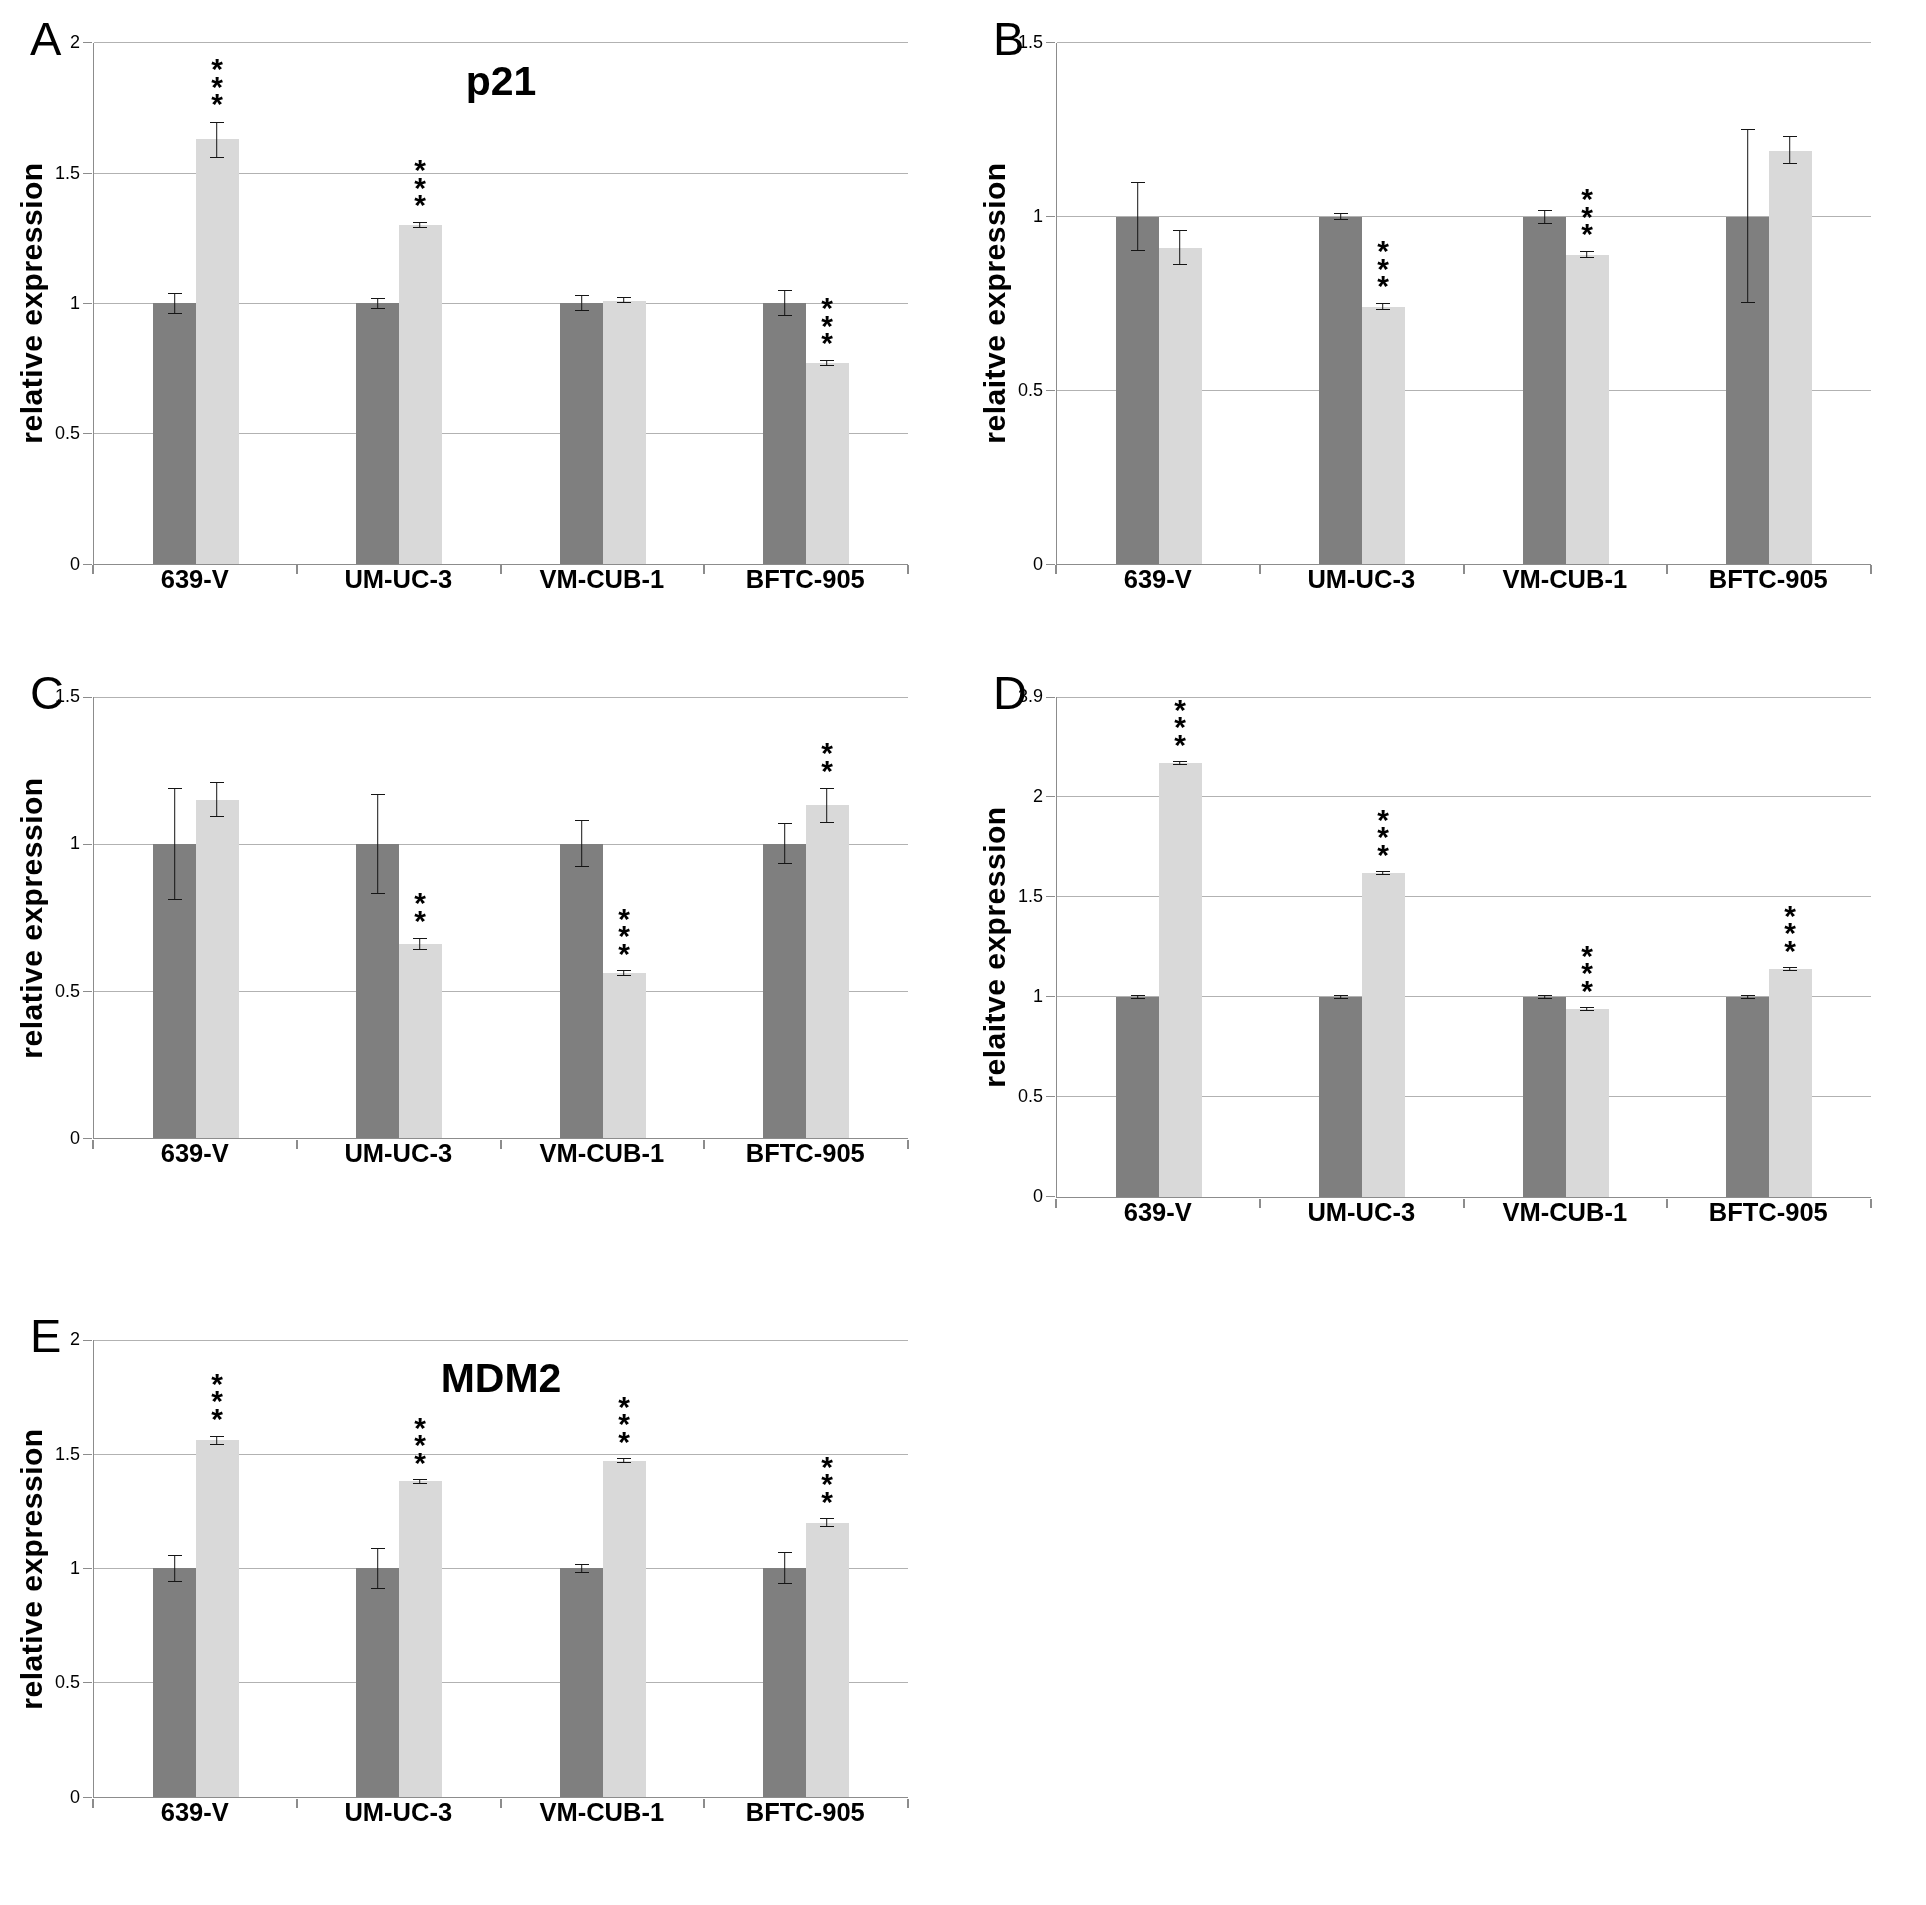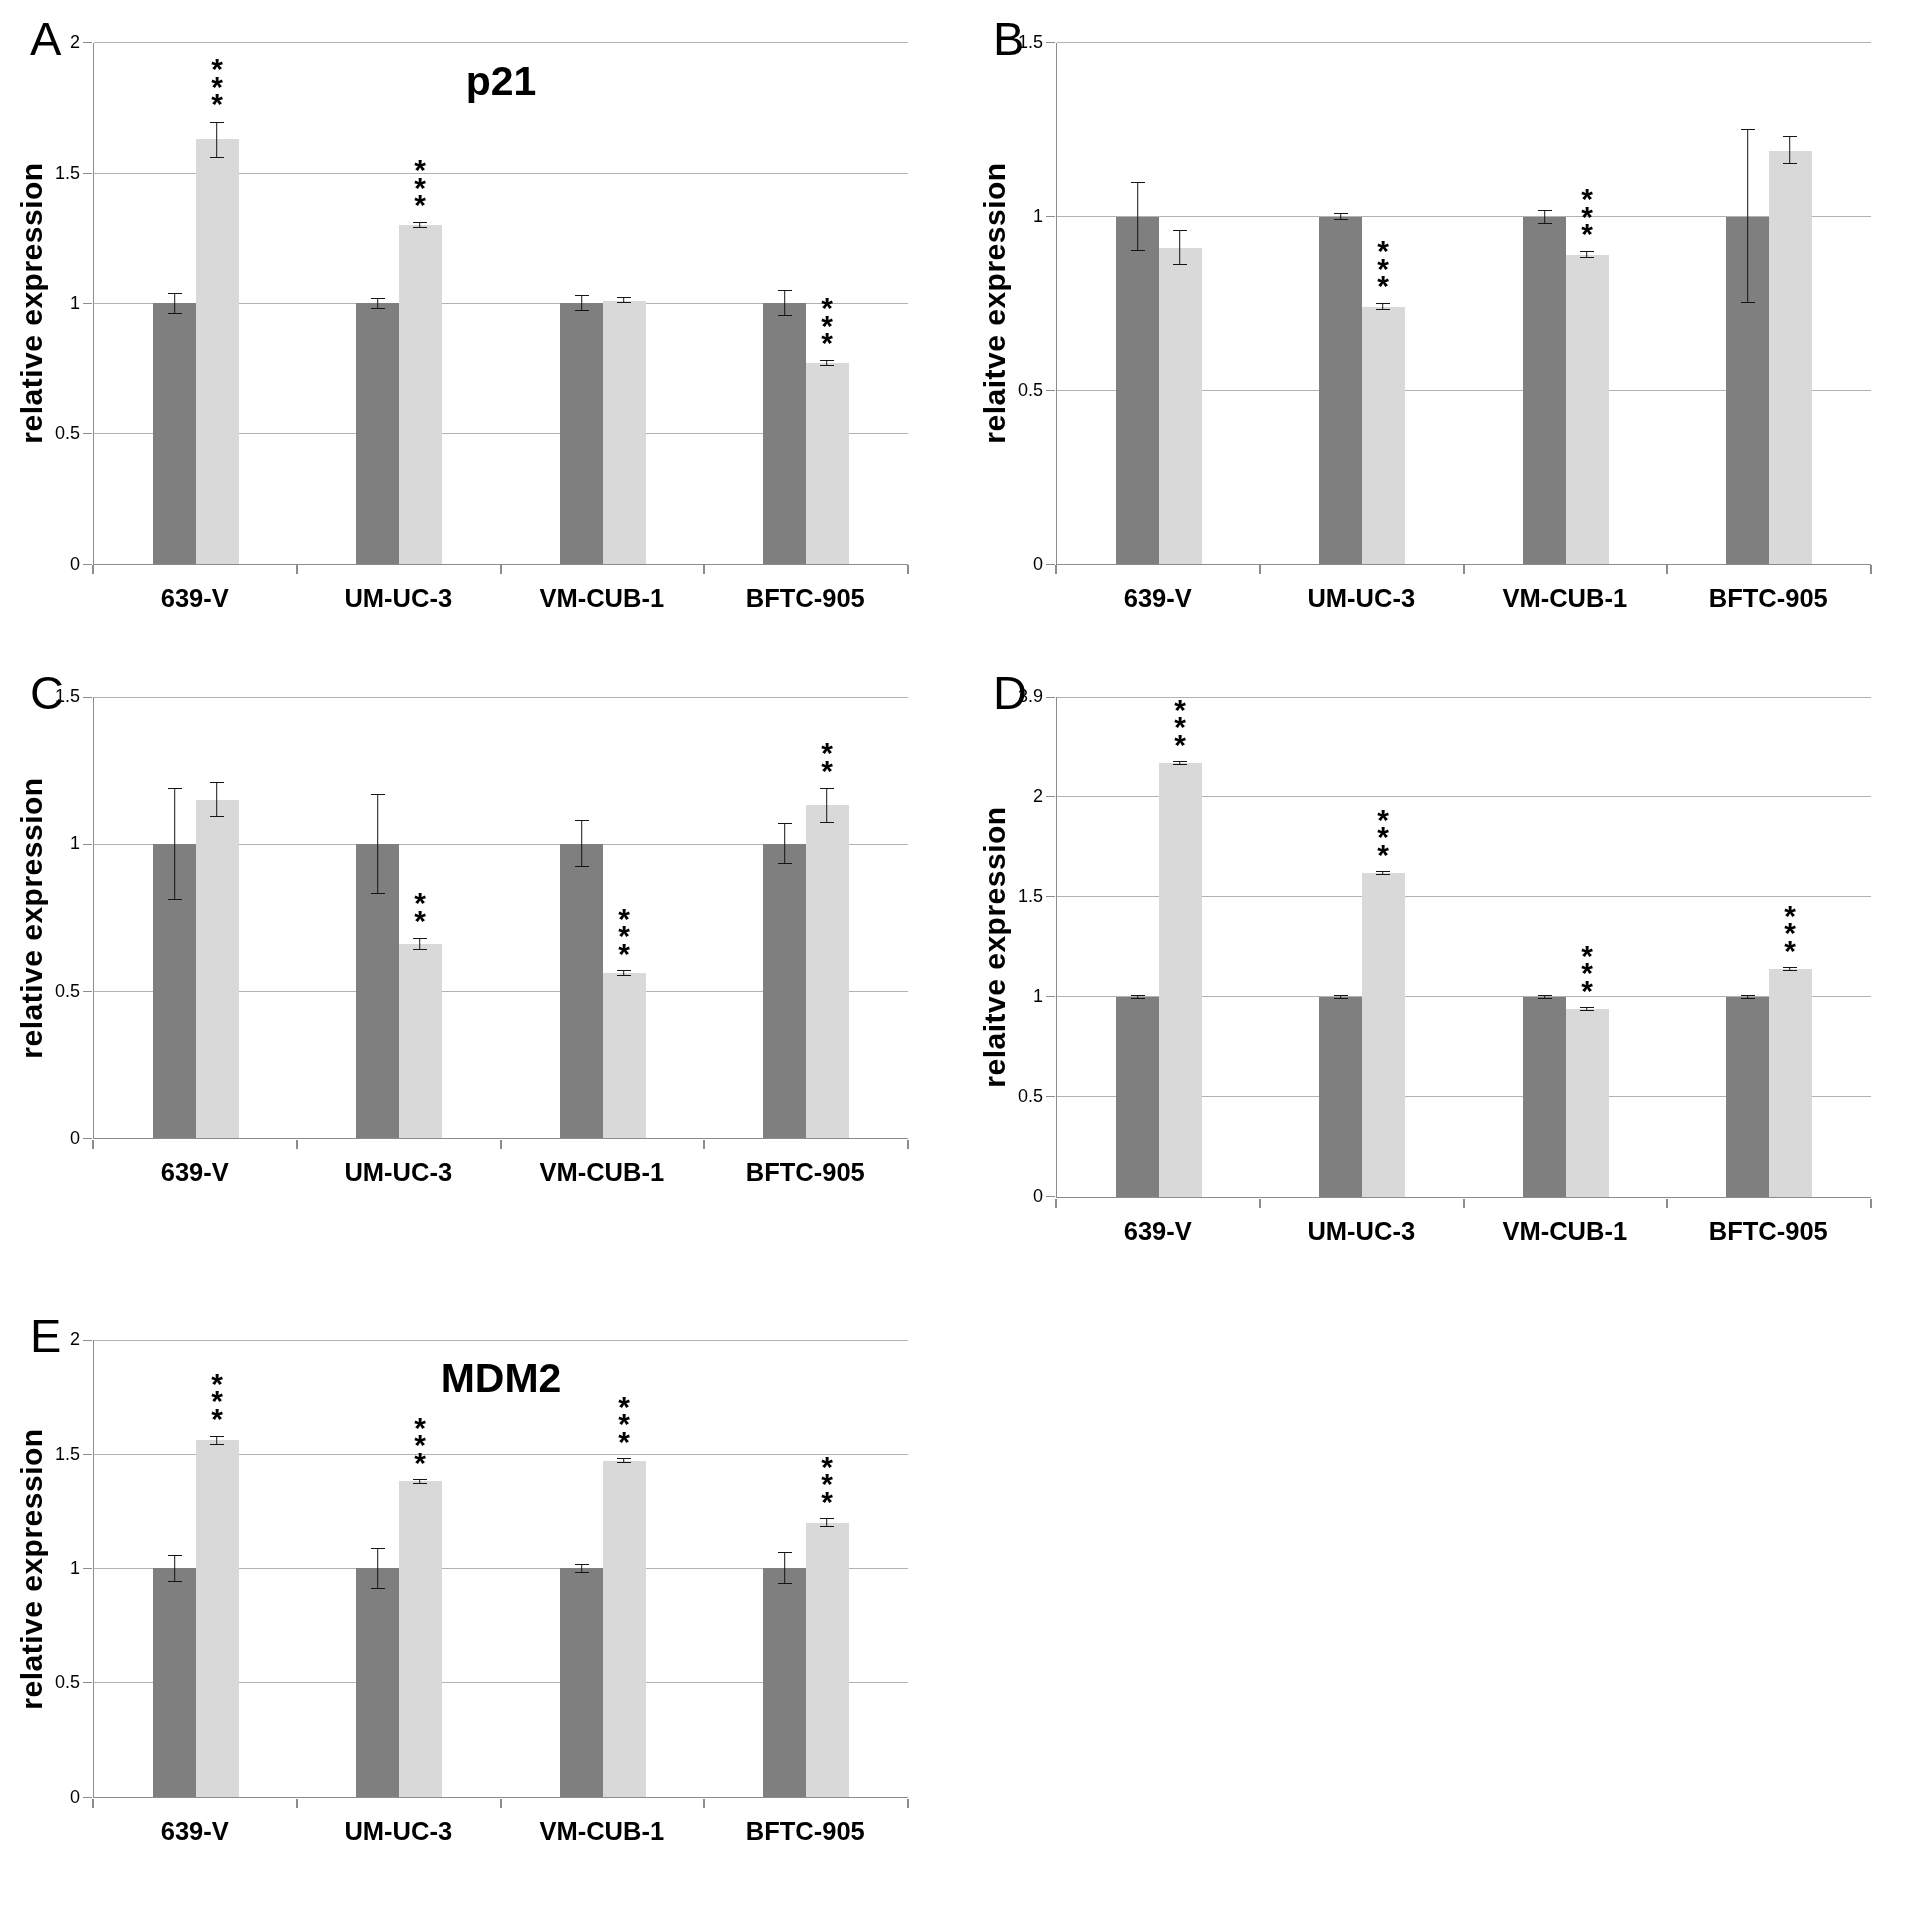--- a/index.html
+++ b/index.html
@@ -24,21 +24,21 @@
   .title{position:absolute;left:0;right:0;top:15px;text-align:center;font-size:41px;font-weight:700;z-index:3;}
   .gridline{position:absolute;left:0;right:0;height:1.1px;background:#b2b2b2;z-index:0;}
   .ytlabel{position:absolute;width:46px;text-align:right;font-size:18px;line-height:21px;}
   .ytick{position:absolute;width:9px;height:1.1px;background:#8c8c8c;}
   .xtick{position:absolute;width:1.6px;height:9px;background:#8c8c8c;}
   .slot{position:absolute;top:0;bottom:0;z-index:1;}
   .bar{position:absolute;bottom:0;width:43px;}
   .err{position:absolute;width:14px;border-top:1.6px solid #151515;border-bottom:1.6px solid #151515;box-sizing:border-box;z-index:2;}
   .err::before{content:"";position:absolute;left:50%;top:0;bottom:0;width:1.6px;transform:translateX(-50%);background:#151515;}
   .sig{position:absolute;width:43px;text-align:center;font-weight:700;font-size:30px;line-height:17.5px;z-index:2;}
-  .cats{display:flex;width:814px;margin-top:19px;}
+  .cats{display:flex;width:814px;}
   .cat{flex:1;text-align:center;font-size:25.5px;font-weight:700;}
 </style>
 </head>
 <body>
 
 <div class="panel" id="panel-A">
   <div class="letter">A</div>
   <div class="ylab" style="top:32px;height:521px;">
       <span>relative expression</span>
     </div>

